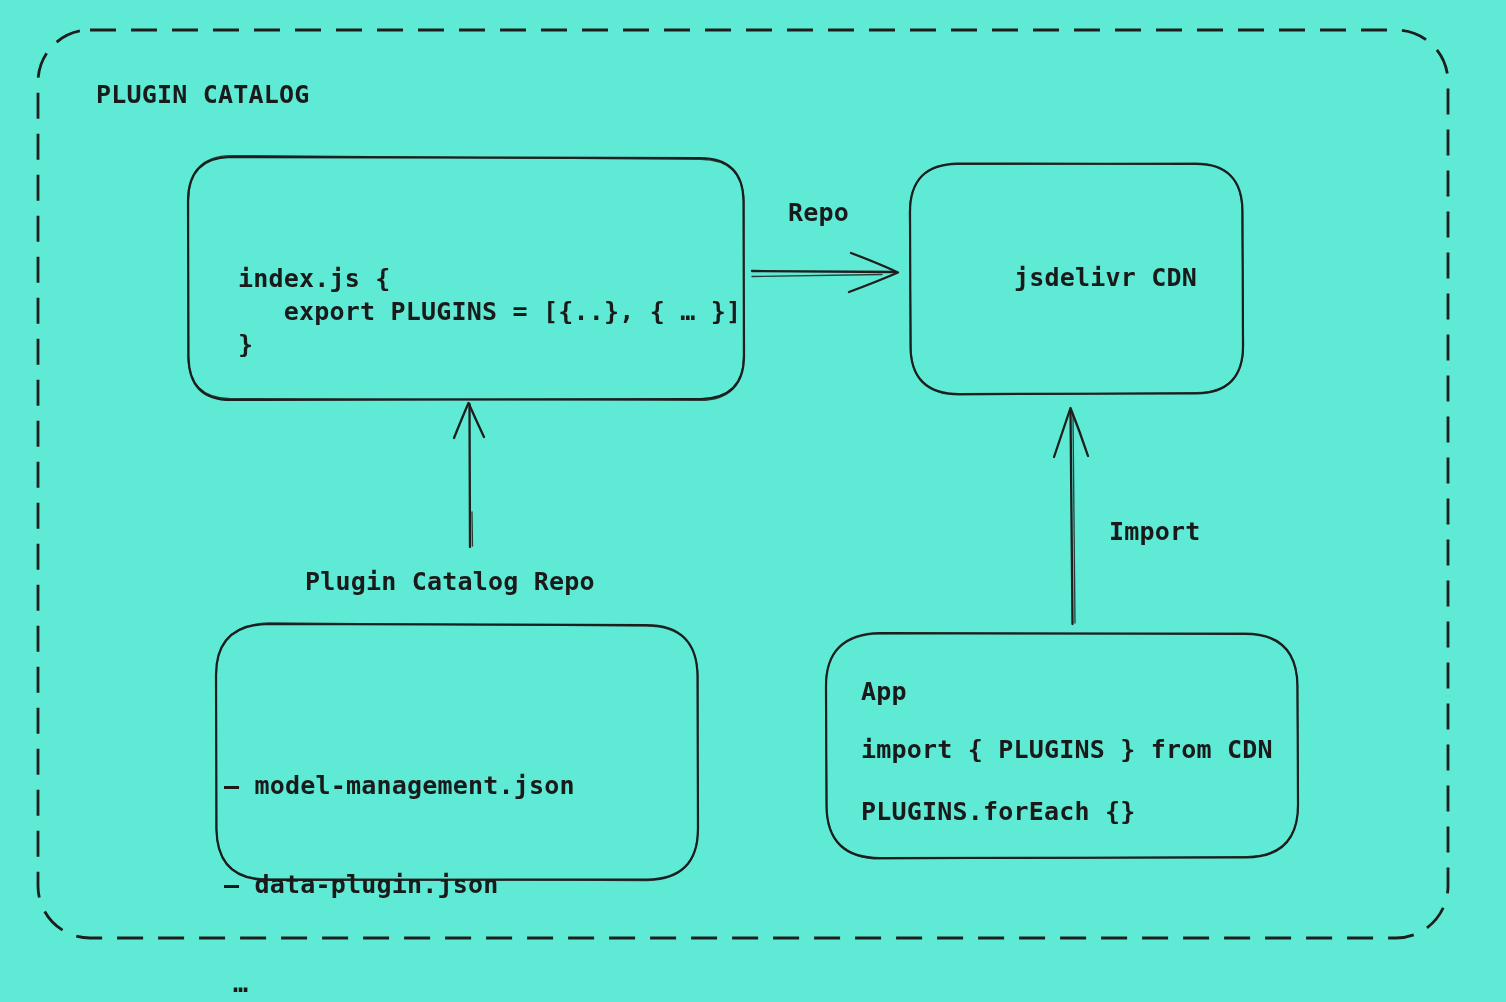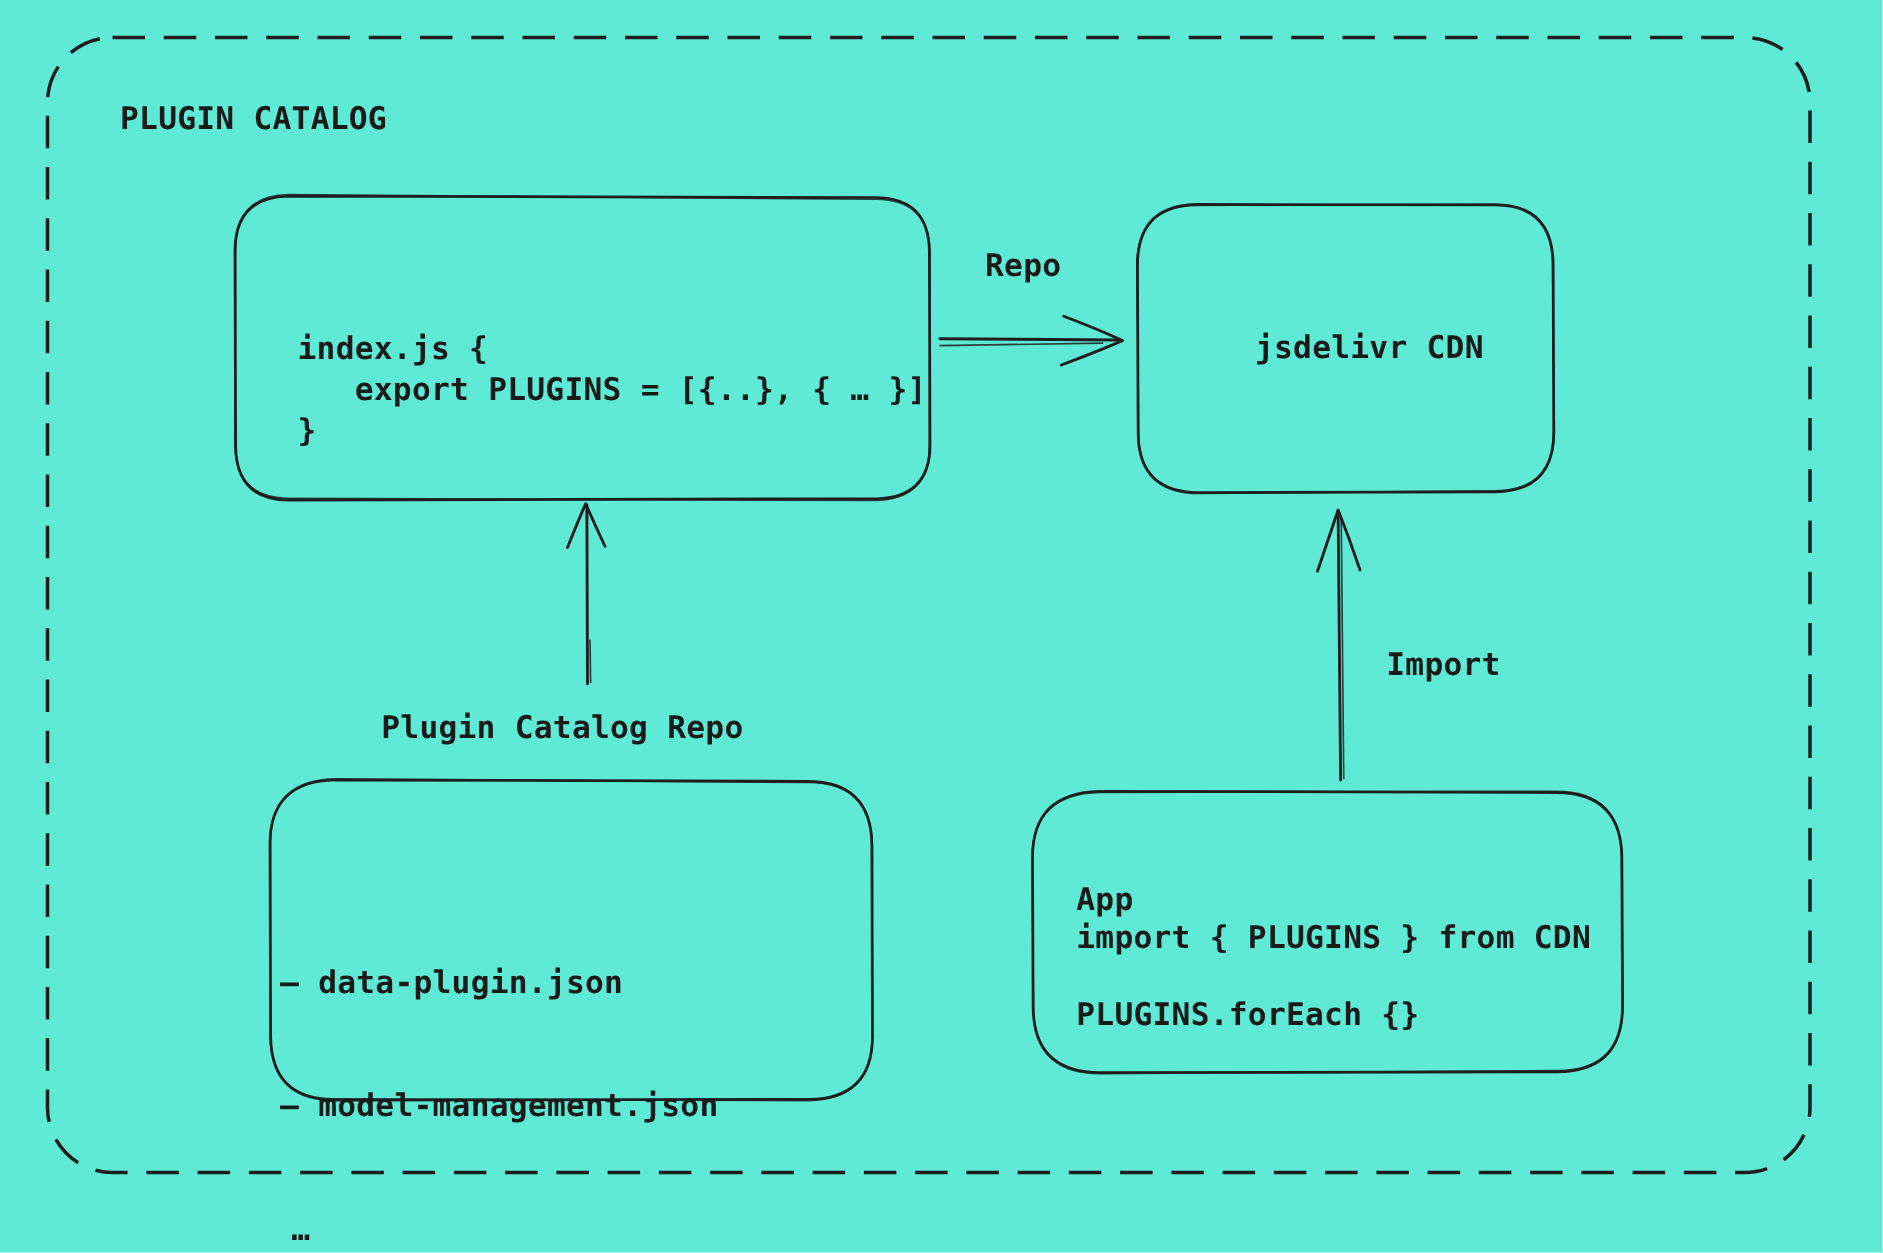--- a/index.html
+++ b/index.html
@@ -33,31 +33,31 @@
   }
   .center { text-align: center; }
   pre.txt {
     margin: 16px;
     line-height: 33px;
   }
   #diagram-title { left: 96px; top: 82px; }
   #npm-title { left: 188px; top: 194px; width: 556px; }
   #npm-code { left: 222px; top: 246px; }
   #cache-label { left: 788px; top: 200px; }
-  #cdn-label { left: 910px; top: 265px; width: 371px; }
+  #cdn-label { left: 910px; top: 265px; width: 371px; padding-left: 10px; }
   #build-label {
     left: 340px; top: 444px; width: 260px;
     line-height: 31px;
     background: #ffffff;
     padding-bottom: 6px;
   }
   #repo-title { left: 289px; top: 569px; margin-left: 16px; }
   #repo-list { left: 224px; top: 703px; line-height: 33px; }
   #repo-list .indent { padding-left: 9px; }
-  #app-title { left: 861px; top: 707px; }
+  #app-title { left: 861px; top: 679px; }
   #app-import-line { left: 861px; top: 737px; }
   #app-foreach-line { left: 861px; top: 799px; }
   #import-label { left: 1109px; top: 519px; }
   svg path { fill: none; }
   .stroke-main { stroke: #1e1e1e; stroke-width: 2.2; stroke-linecap: round; stroke-linejoin: round; }
   .stroke-soft { stroke: #1e1e1e; stroke-width: 1.3; opacity: 0.85; stroke-linecap: round; stroke-linejoin: round; }
   .stroke-arrow { stroke: #1e1e1e; stroke-width: 2.3; stroke-linecap: round; stroke-linejoin: round; }
   .stroke-dash { stroke: #1e1e1e; stroke-width: 2.8; stroke-dasharray: 26 15; }
 </style>
 </head>
@@ -116,22 +116,22 @@
 }</pre>
 
   <div class="txt" id="cache-label">Repo</div>
 
   <div class="txt center" id="cdn-label">jsdelivr CDN</div>
 
 
   <div class="txt" id="repo-title">Plugin Catalog Repo</div>
 
   <div class="txt" id="repo-list">
+    <div>– model-management.json</div>
     <div>– data-plugin.json</div>
-    <div>– model-management.json</div>
     <div class="indent">…</div>
   </div>
 
   <div class="txt" id="app-title">App</div>
 
   <div class="txt" id="app-import-line">import { PLUGINS } from CDN</div>
 
   <div class="txt" id="app-foreach-line">PLUGINS.forEach {}</div>
 
   <div class="txt" id="import-label">Import</div>

